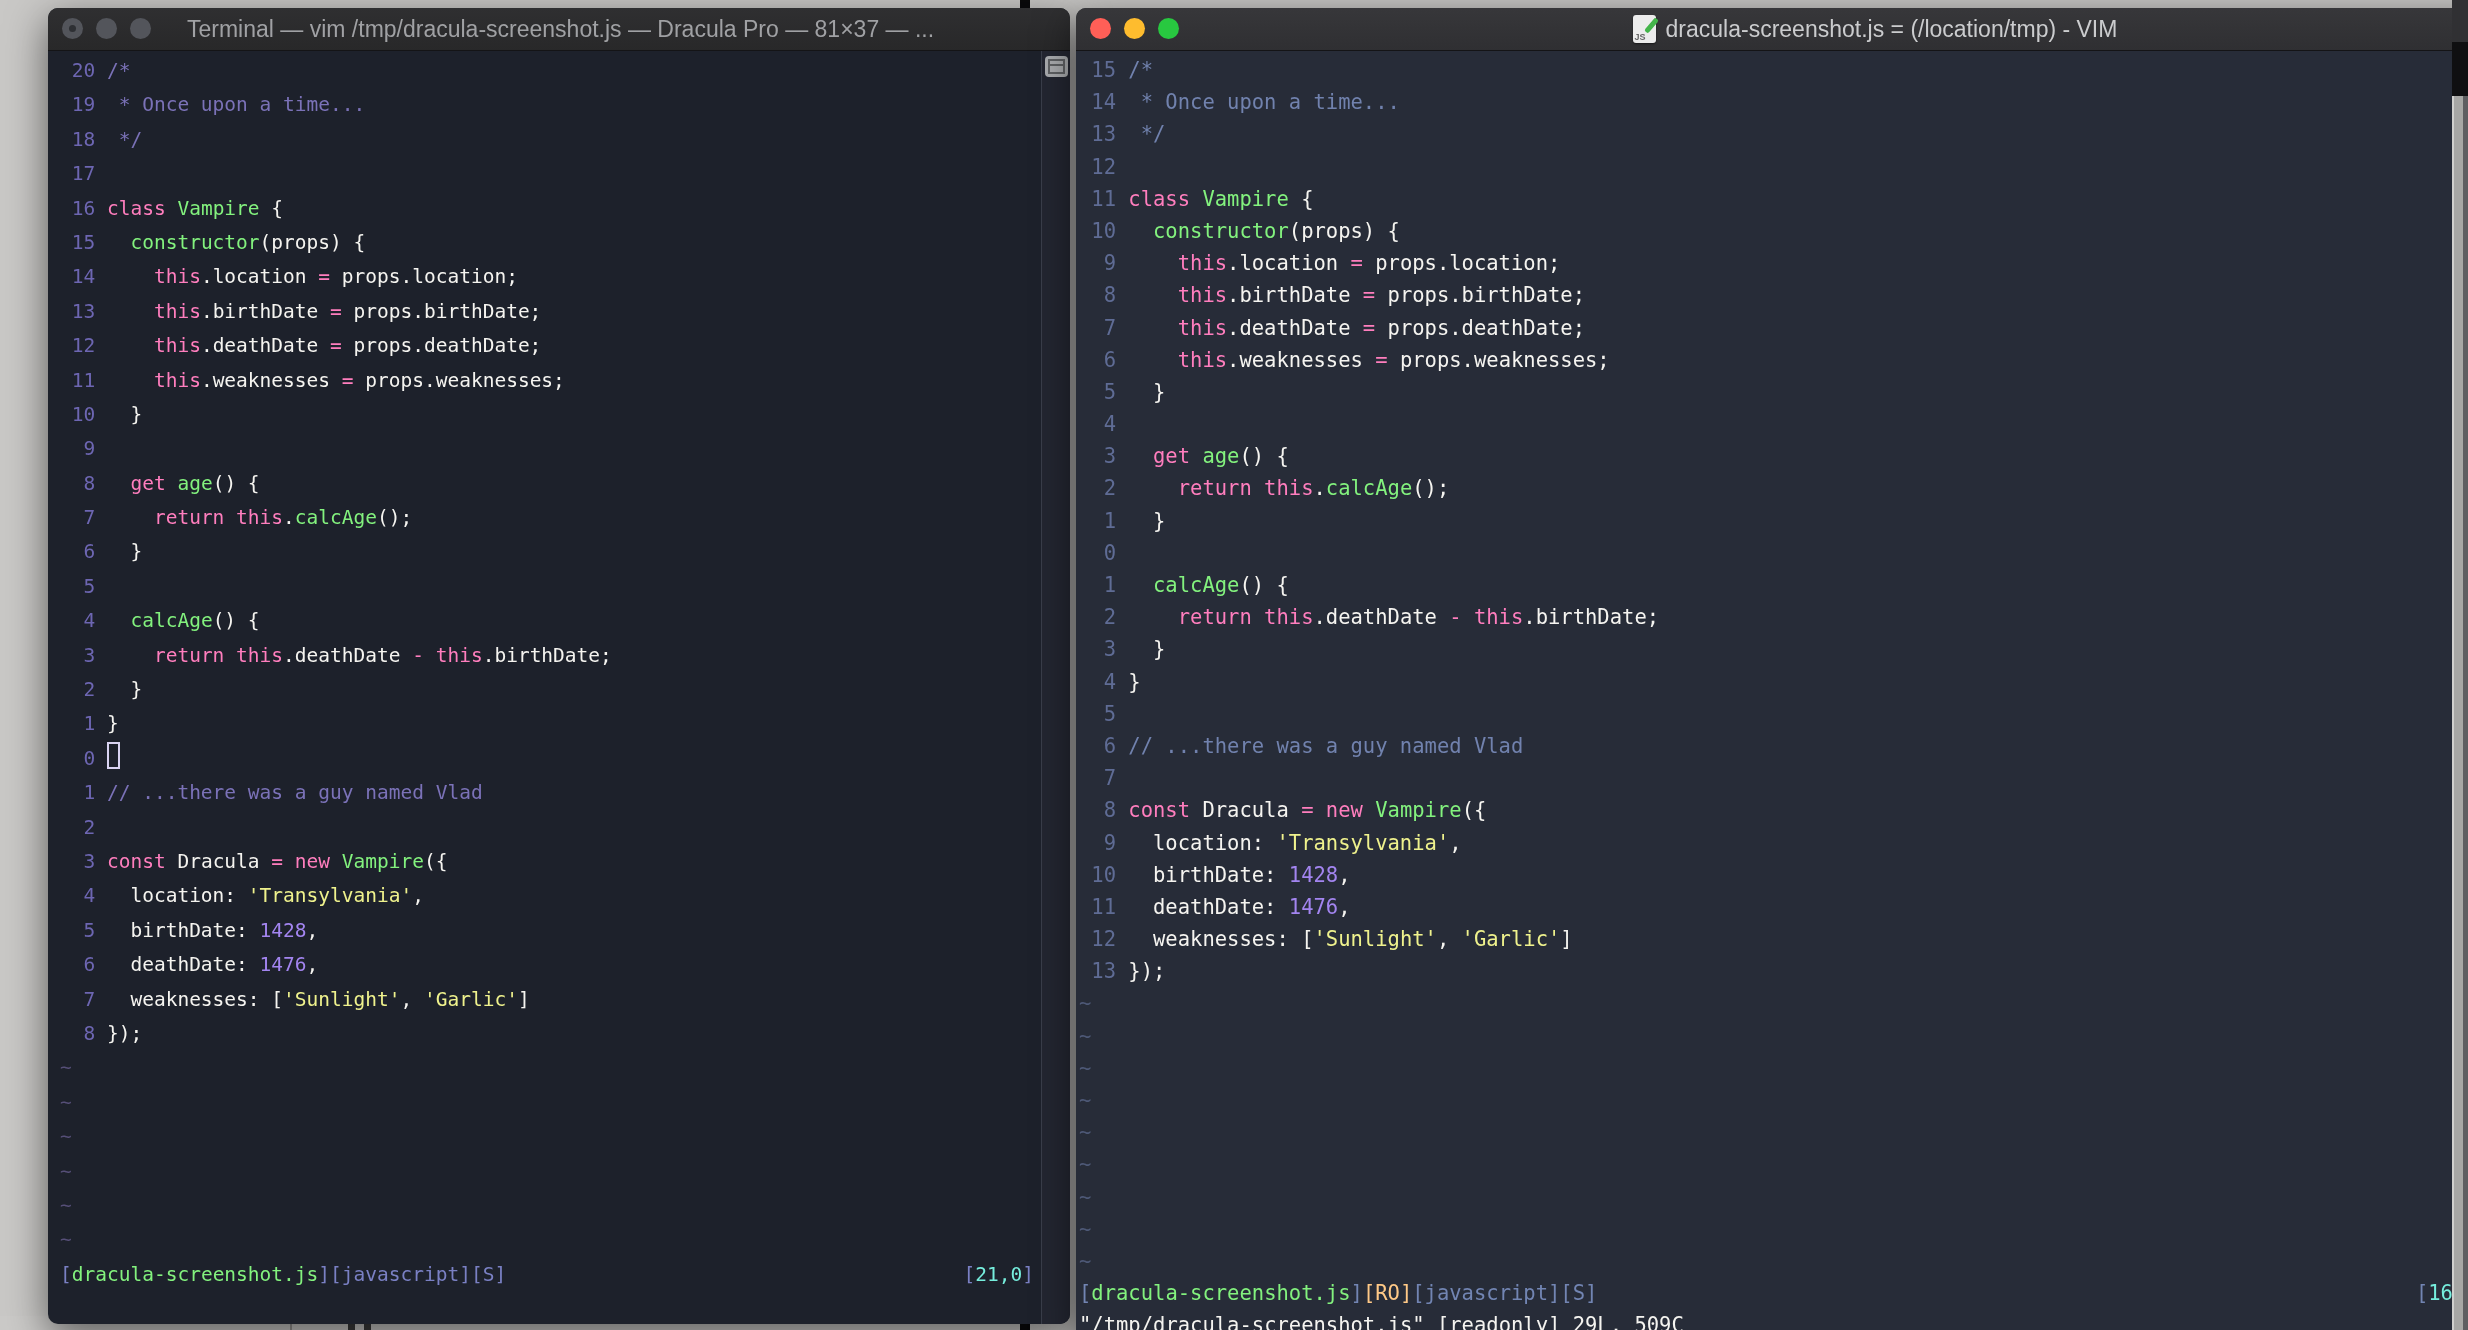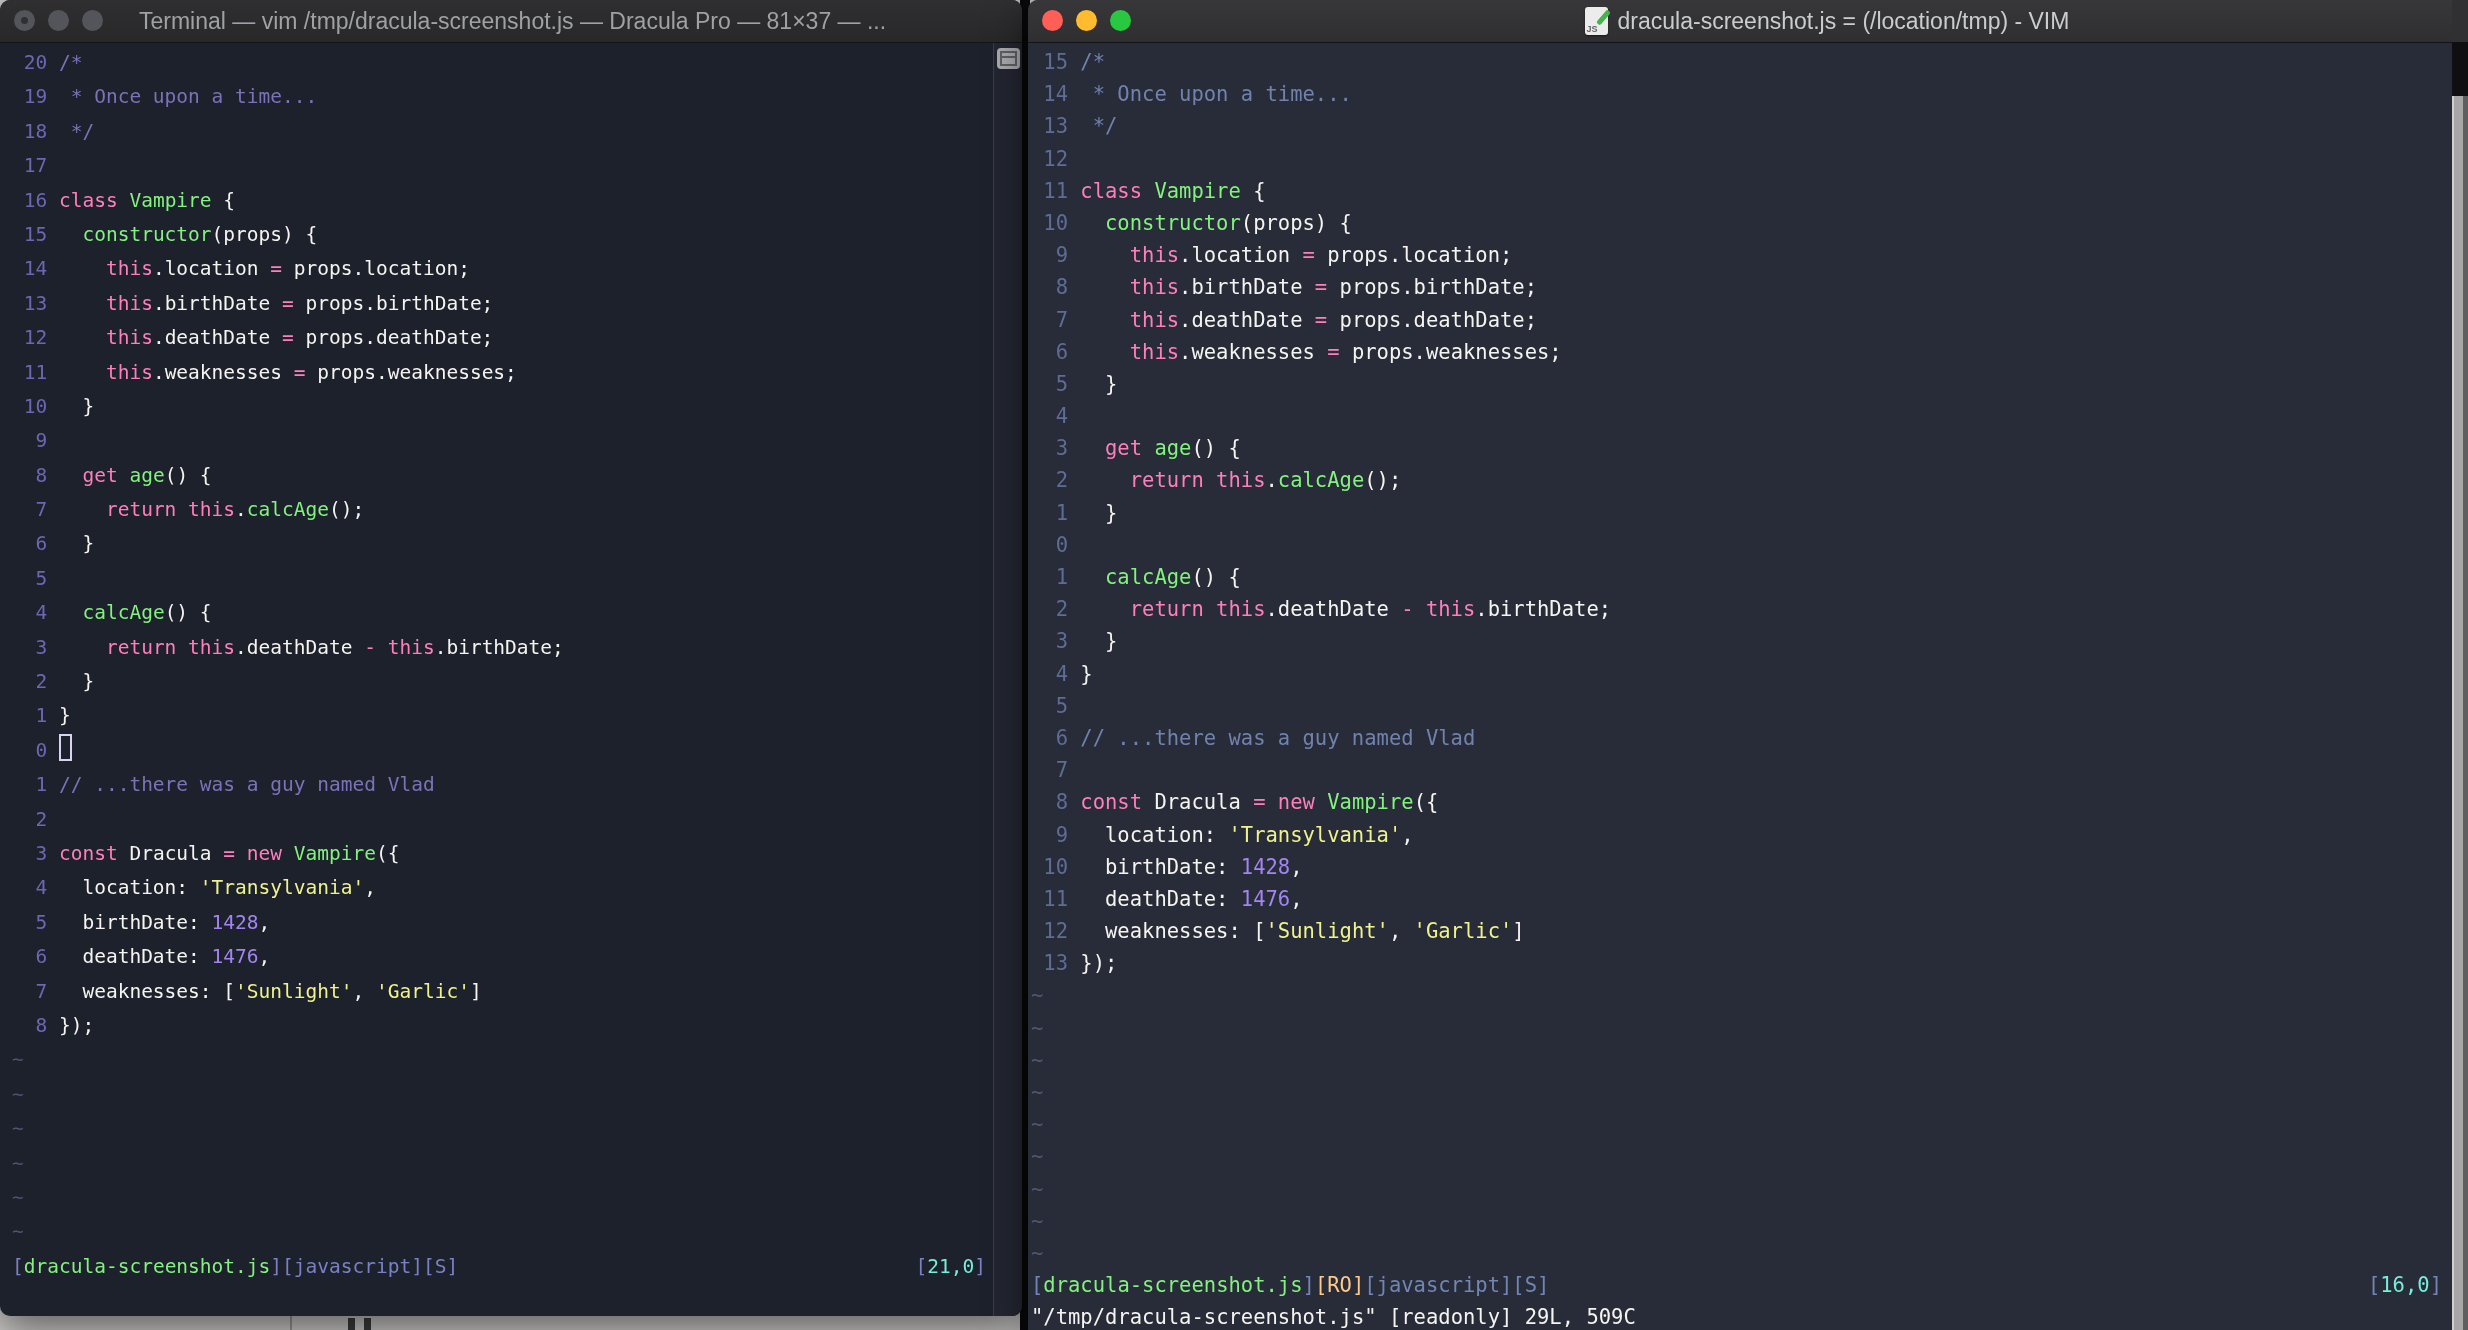--- a/index.html
+++ b/index.html
@@ -1,19 +1,19 @@
 <!DOCTYPE html>
 <html><head>
 <meta charset="utf-8">
 <style>
   html,body{margin:0;padding:0;background:#000;}
   .screen{position:relative;width:2468px;height:1330px;background:#c9c8c6;overflow:hidden;
           font-family:"DejaVu Sans Mono", monospace;}
   
-  .window{position:absolute;top:0;overflow:hidden;}
+  .window{position:absolute;top:8px;overflow:hidden;margin-left:48px;}
   .win-left{left:0;width:1022px;height:1316px;border-radius:10px;background:var(--bgL);
             box-shadow:0 12px 40px rgba(0,0,0,.55);}
   .gap-shadow{position:absolute;left:1020px;top:0;width:10px;height:1330px;background:#0a0a0c;}
   .win-right{left:1028px;width:1614px;height:1330px;border-radius:10px 10px 0 0;background:var(--bgR);
              box-shadow:0 12px 40px rgba(0,0,0,.6);}
   .titlebar{position:absolute;left:0;top:0;right:0;height:42px;border-bottom:1px solid #141416;}
   .tb-left{background:linear-gradient(#2f2f31,#282829);}
   .tb-right{background:linear-gradient(#37373a,#2f2f32);}
   .lights{position:absolute;left:14px;top:10px;display:flex;gap:13px;}
   .light{width:21px;height:21px;border-radius:50%;position:relative;}

